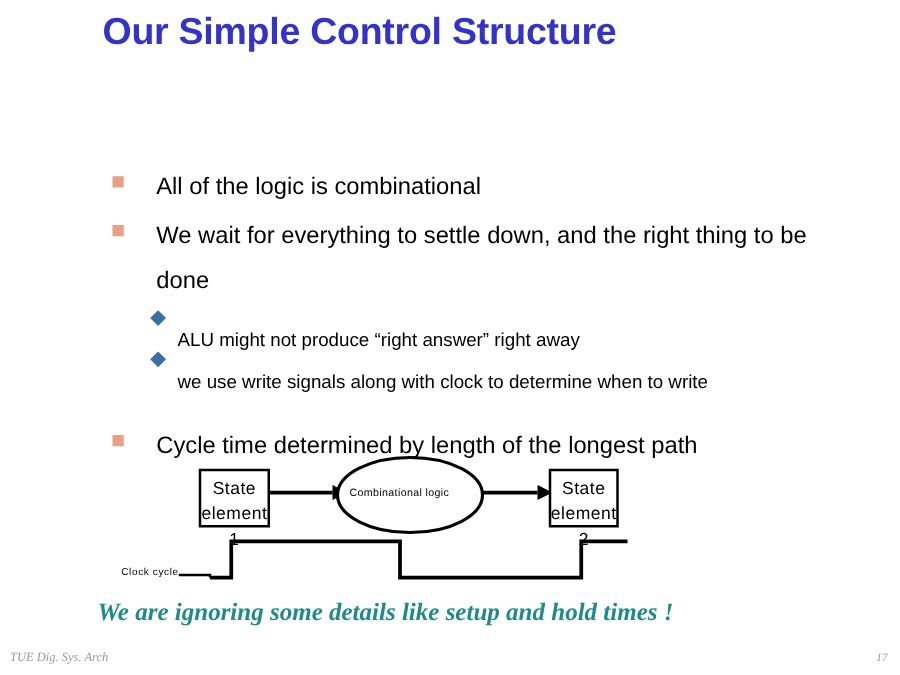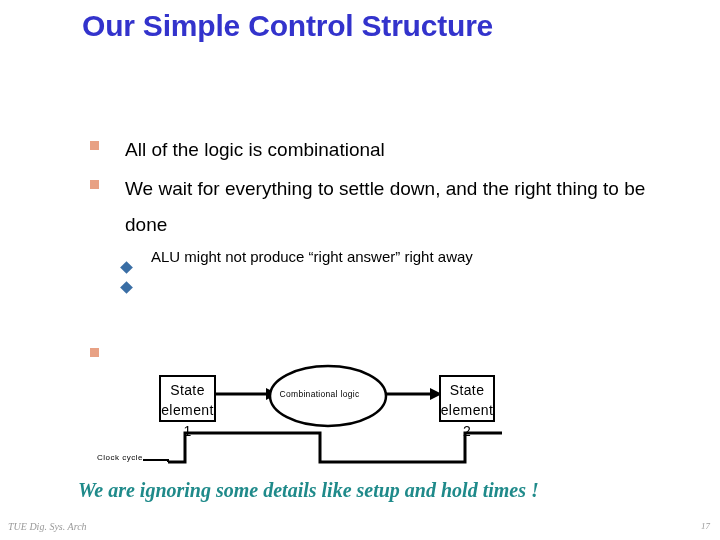--- a/index.html
+++ b/index.html
@@ -49,23 +49,24 @@
   .l1-text {
     margin-left: 26px;
     font-size: 19px;
     line-height: 1.9;
     color: #000000;
   }
 
   .l2-row {
     position: absolute;
     display: flex;
-    align-items: flex-end;
+    align-items: flex-start;
     left: 122px;
     width: 570px;
+    flex-direction: column;
   }
   .l2-marker {
     width: 9px;
     height: 9px;
     background: #3a6ea5;
     transform: rotate(45deg);
     margin-top: 7px;
     flex: 0 0 auto;
   }
   .l2-text {
@@ -160,24 +161,26 @@
     <span class="l1-text">All of the logic is combinational</span>
   </div>
 
   <div class="l2-row" style="top:243px;">
     <span class="l2-marker"></span>
     <span class="l2-text">ALU might not produce “right answer” right away</span>
   </div>
 
   <div class="l2-row" style="top:276px;">
     <span class="l2-marker"></span>
+    <span class="l2-text">we use write signals along with clock to determine when to write</span>
   </div>
 
   <div class="l1-row" style="top:339px;">
     <span class="l1-marker"></span>
+    <span class="l1-text">Cycle time determined by length of the longest path</span>
   </div>
 
   <svg id="diagram" viewBox="0 0 720 540">
 
     <rect x="160" y="376" width="55" height="45" fill="#ffffff" stroke="#000000" stroke-width="2"></rect>
 
     <line x1="215" y1="394" x2="266" y2="394" stroke="#000000" stroke-width="3"></line>
     <polygon points="266,388 278,394 266,400" fill="#000000"></polygon>
 
     <ellipse cx="328" cy="396" rx="58" ry="30" fill="#ffffff" stroke="#000000" stroke-width="2.5"></ellipse>

